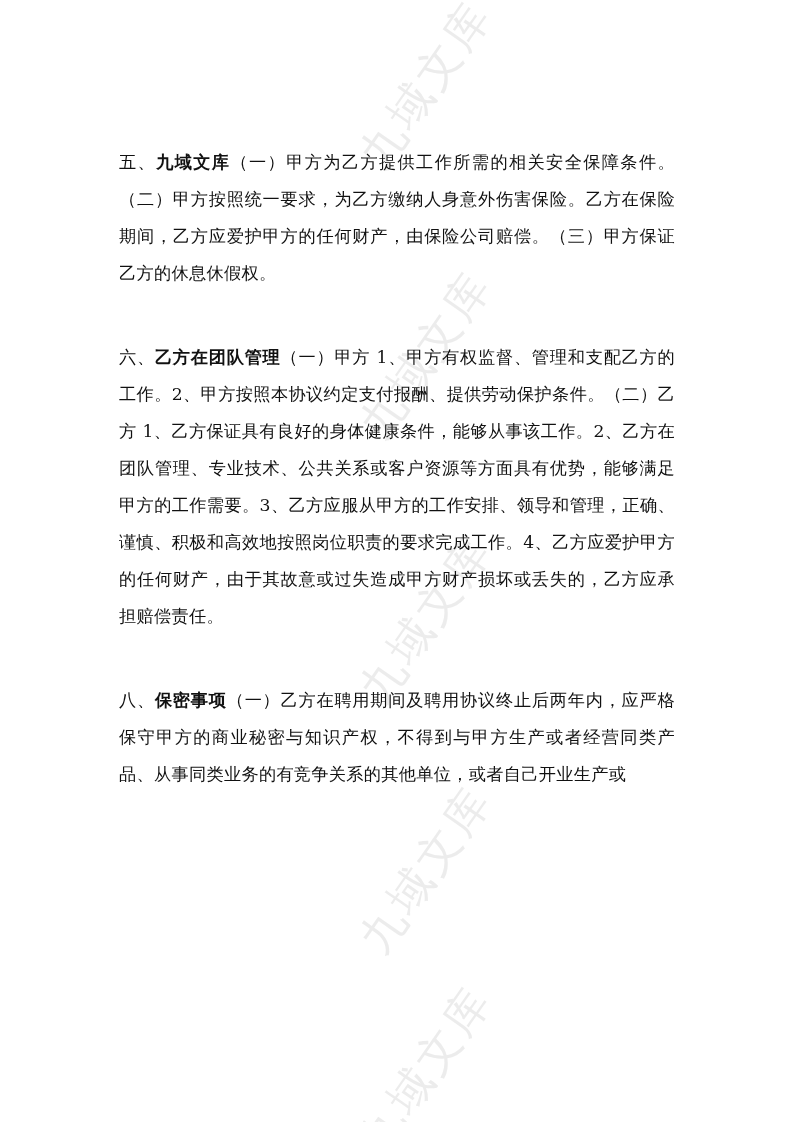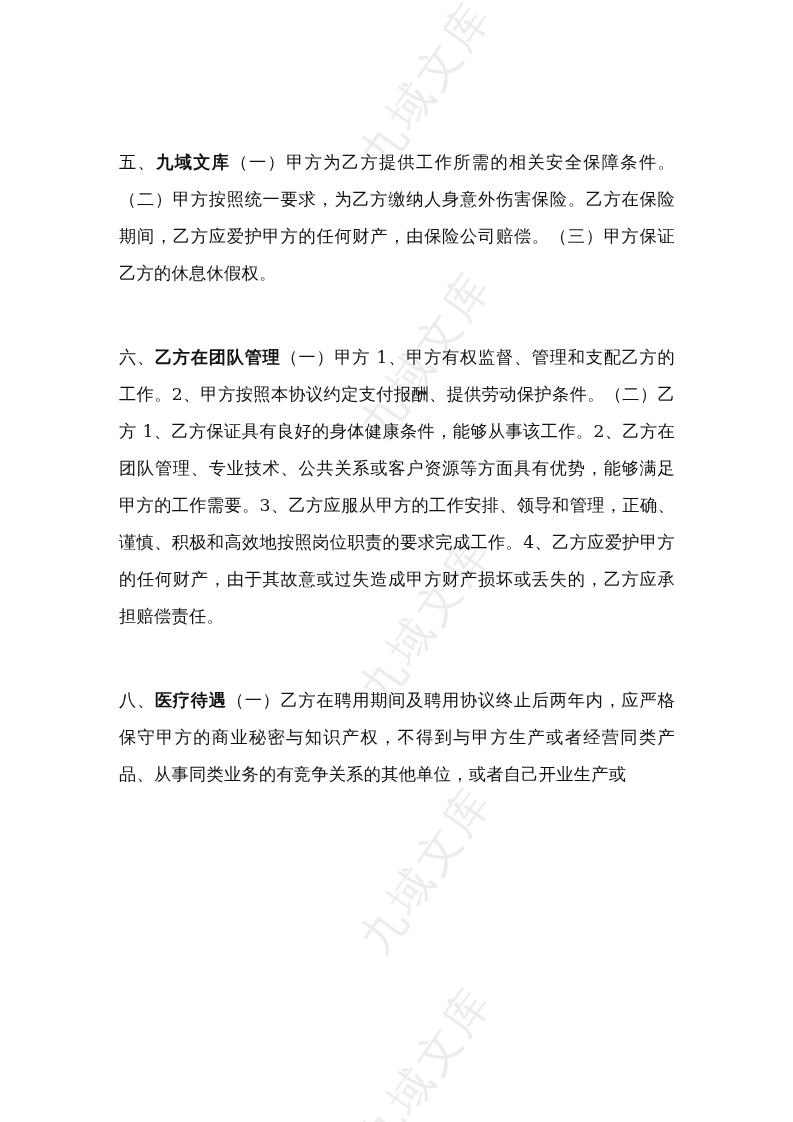--- a/index.html
+++ b/index.html
@@ -52,14 +52,14 @@
 <div class="watermark" style="left:330px; top:590px;">九域文库</div>
 <div class="watermark" style="left:330px; top:840px;">九域文库</div>
 <div class="watermark" style="left:330px; top:1040px;">九域文库</div>
 
 <div class="page">
   <p class="para"><span>五、</span><span class="head">九域文库</span><span>（一）甲方为乙方提供工作所需的相关安全保障条件。（二）甲方按照统一要求，为乙方缴纳人身意外伤害保险。乙方在保险期间，乙方应爱护甲方的任何财产，由保险公司赔偿。（三）甲方保证乙方的休息休假权。</span></p>
 
   <p class="para"><span>六、</span><span class="head">乙方在团队管理</span><span>（一）甲方 1、甲方有权监督、管理和支配乙方的工作。2、甲方按照本协议约定支付报酬、提供劳动保护条件。（二）乙方 1、乙方保证具有良好的身体健康条件，能够从事该工作。2、乙方在团队管理、专业技术、公共关系或客户资源等方面具有优势，能够满足甲方的工作需要。3、乙方应服从甲方的工作安排、领导和管理，正确、谨慎、积极和高效地按照岗位职责的要求完成工作。4、乙方应爱护甲方的任何财产，由于其故意或过失造成甲方财产损坏或丢失的，乙方应承担赔偿责任。</span></p>
 
 
-  <p class="para"><span>八、</span><span class="head">医疗待遇</span><span>（一）乙方在聘用期间及聘用协议终止后两年内，应严格保守甲方的商业秘密与知识产权，不得到与甲方生产或者经营同类产品、从事同类业务的有竞争关系的其他单位，或者自己开业生产或</span></p>
+  <p class="para"><span>八、</span><span class="head">保密事项</span><span>（一）乙方在聘用期间及聘用协议终止后两年内，应严格保守甲方的商业秘密与知识产权，不得到与甲方生产或者经营同类产品、从事同类业务的有竞争关系的其他单位，或者自己开业生产或</span></p>
 </div>
 
 </body></html>

